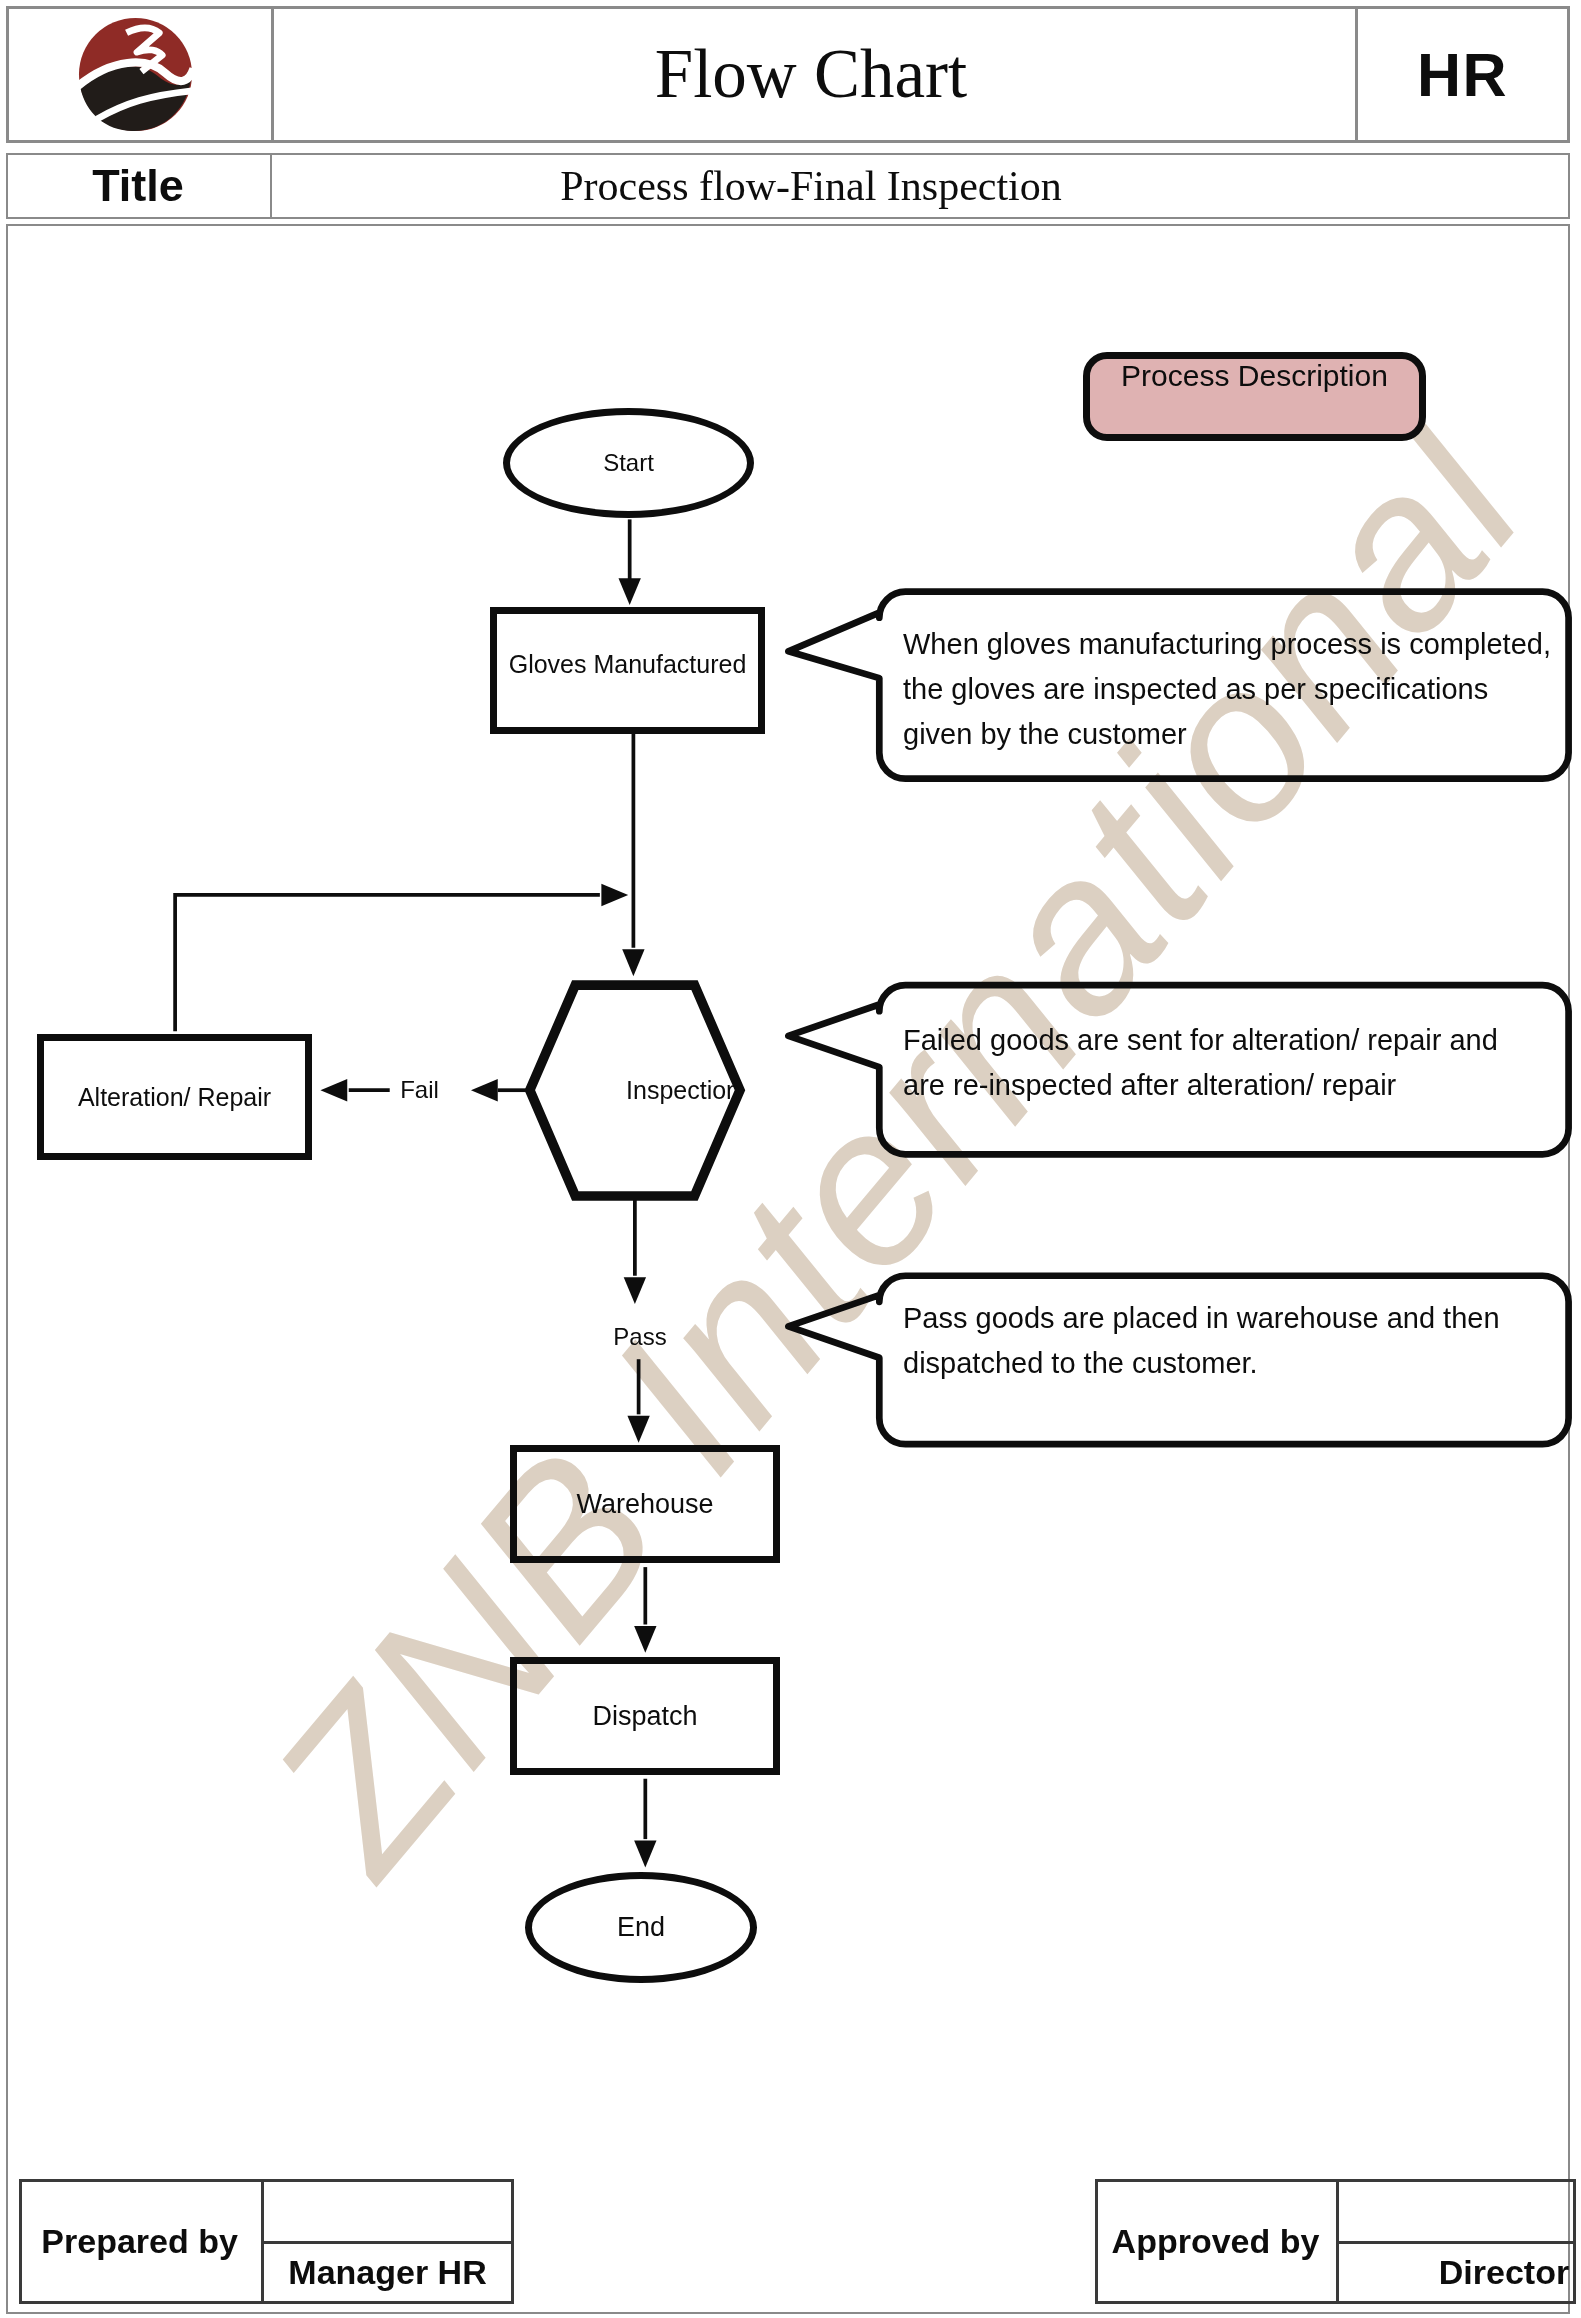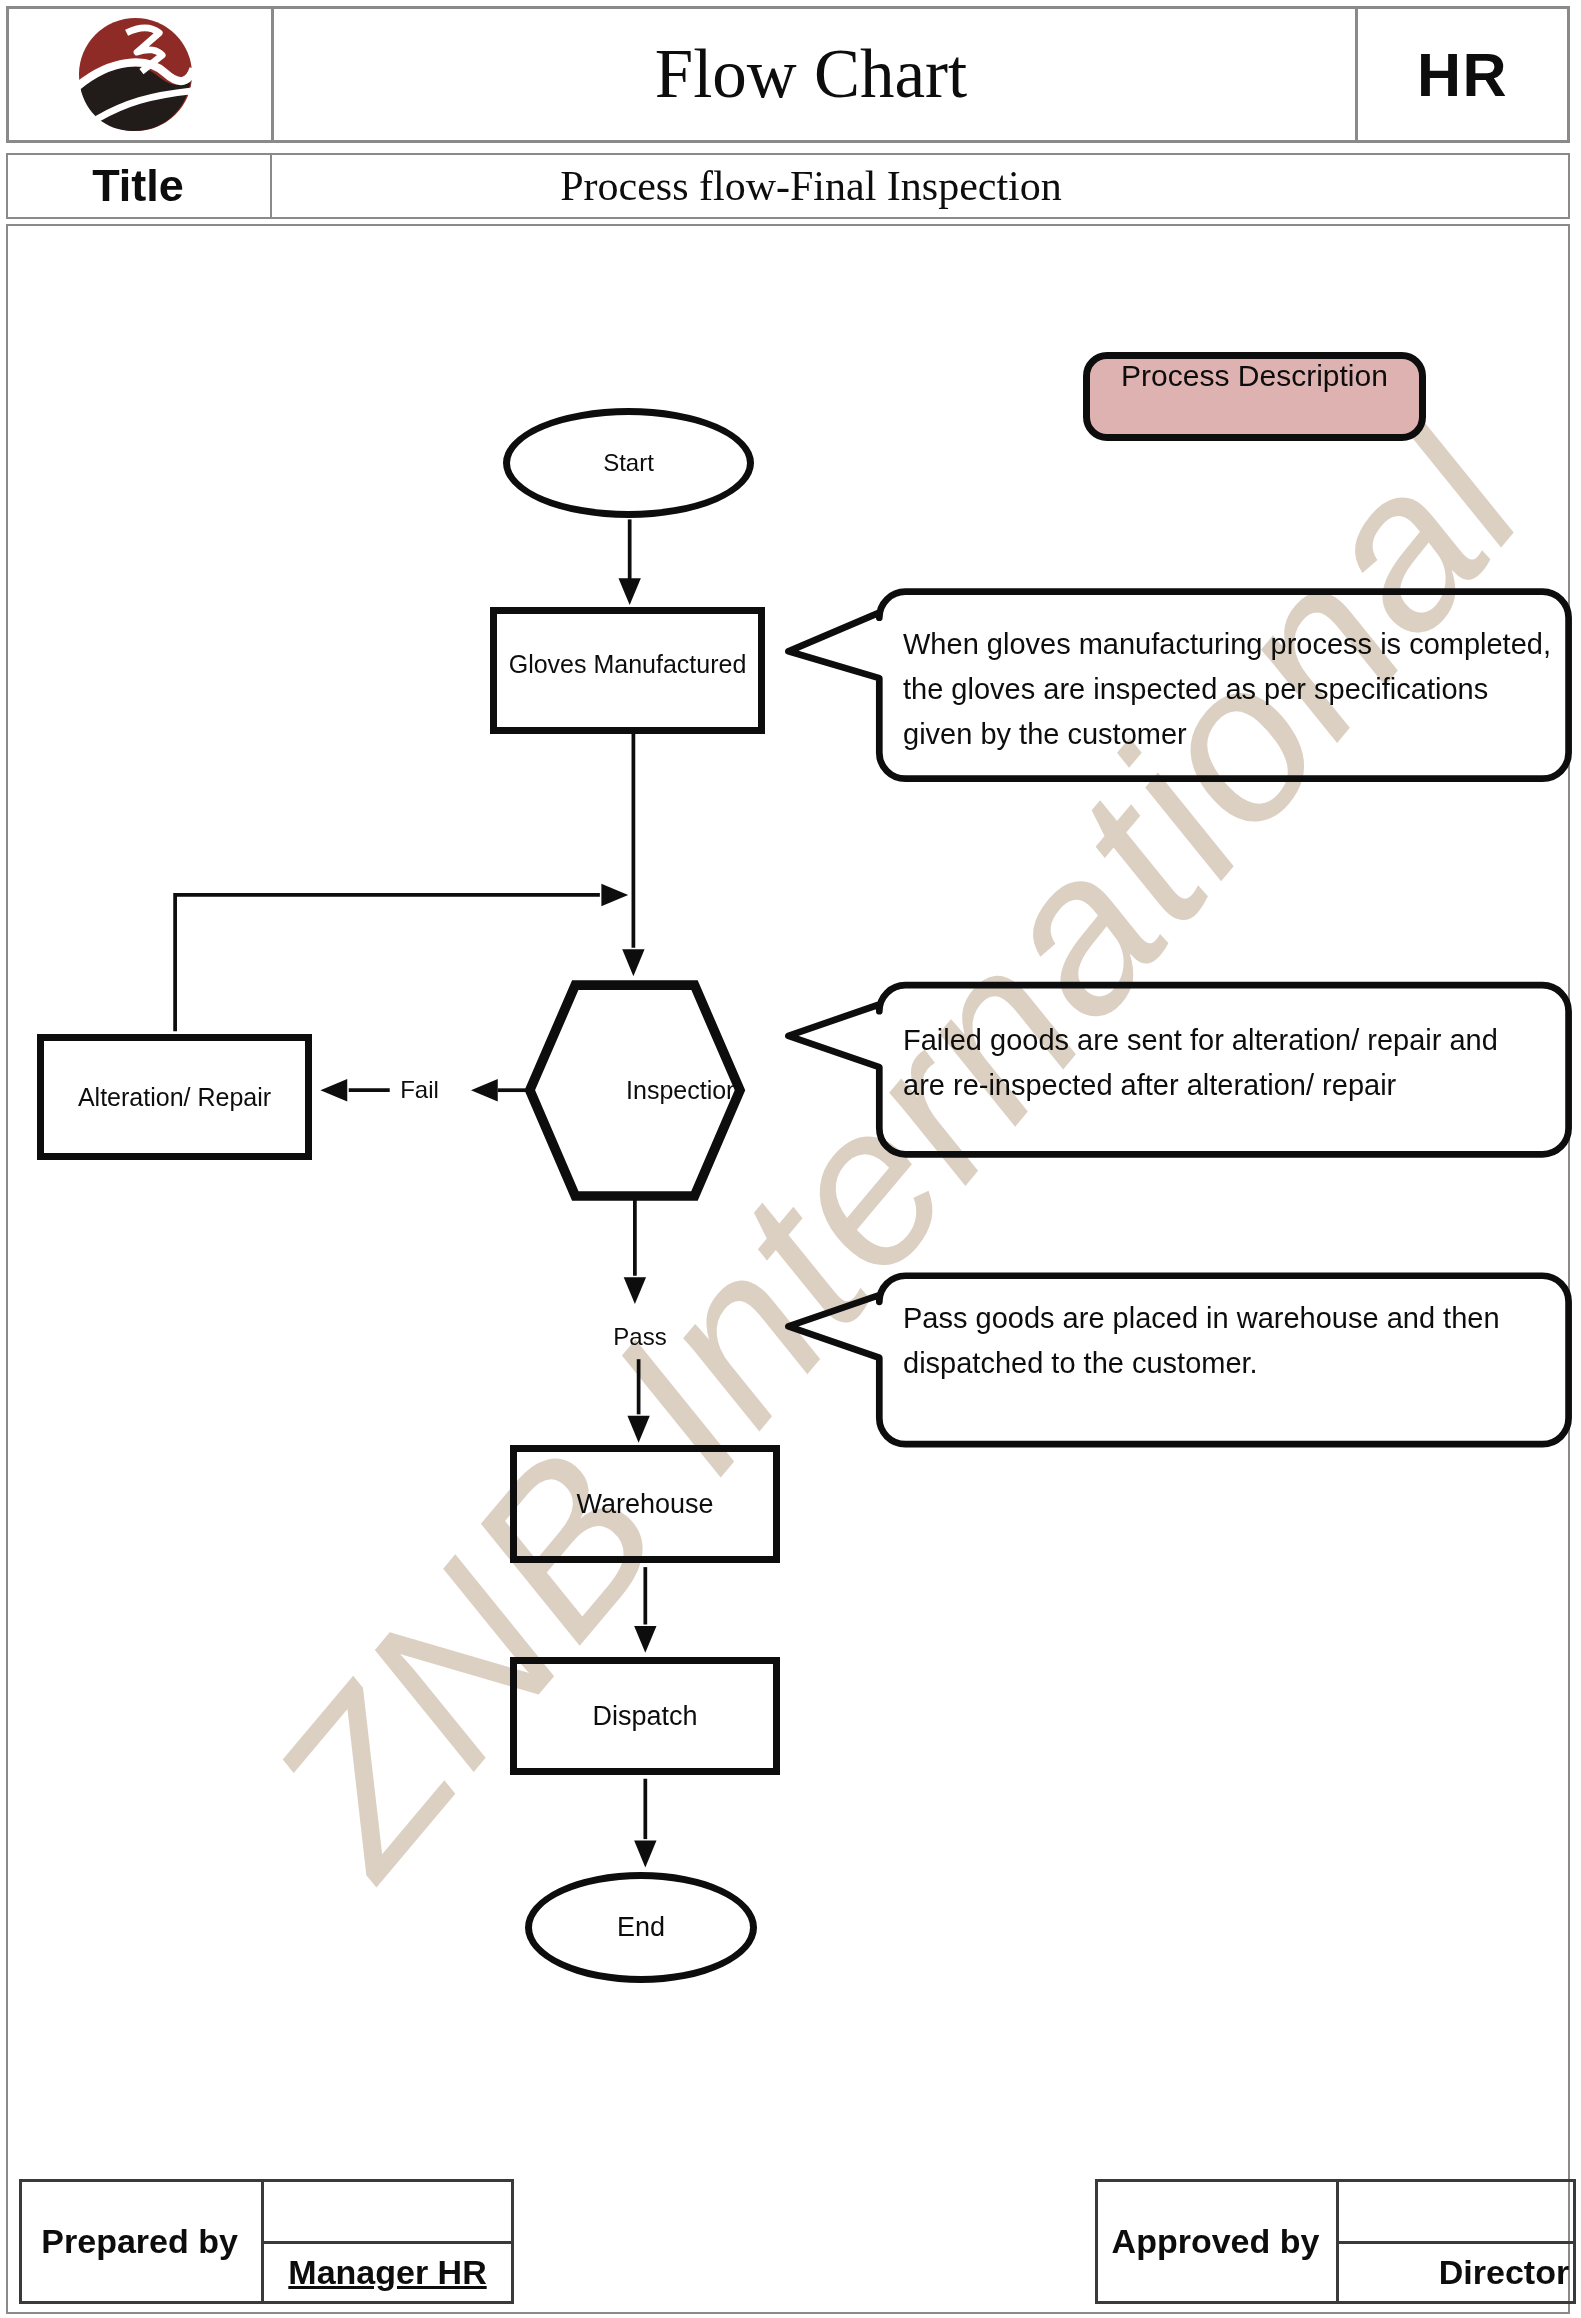--- a/index.html
+++ b/index.html
@@ -146,21 +146,21 @@
 <div class="abs callout-text" style="left:903px;top:1018px;width:656px;">Failed goods are sent for alteration/ repair and
 are re-inspected after alteration/ repair</div>
 <div class="abs callout-text" style="left:903px;top:1296px;width:656px;">Pass goods are placed in warehouse and then
 dispatched to the customer.</div>
 
 <div class="abs ftable" style="left:18.6px;top:2179px;width:495px;height:125px;">
   <div class="fvdiv" style="left:239px;"></div>
   <div class="fhdiv" style="left:239px;right:0;top:59px;"></div>
 </div>
 <div class="fcell-label" style="left:18.6px;top:2179px;width:242px;height:125px;z-index:5;">Prepared by</div>
-<div class="fcell-label" style="left:261px;top:2241px;width:253px;height:63px;z-index:5;text-decoration:underline;">Manager HR</div>
+<div class="fcell-label" style="left:261px;top:2241px;width:253px;height:63px;z-index:5;">Manager HR</div>
 
 <div class="abs ftable" style="left:1095px;top:2179px;width:481px;height:125px;">
   <div class="fvdiv" style="left:238px;"></div>
   <div class="fhdiv" style="left:238px;right:0;top:59px;"></div>
 </div>
 <div class="fcell-label" style="left:1095px;top:2179px;width:241px;height:125px;z-index:5;">Approved by</div>
 <div class="fcell-label" style="left:1336px;top:2241px;width:240px;height:63px;z-index:5;padding-left:48px;">Director</div>
 
 
 </body></html>

